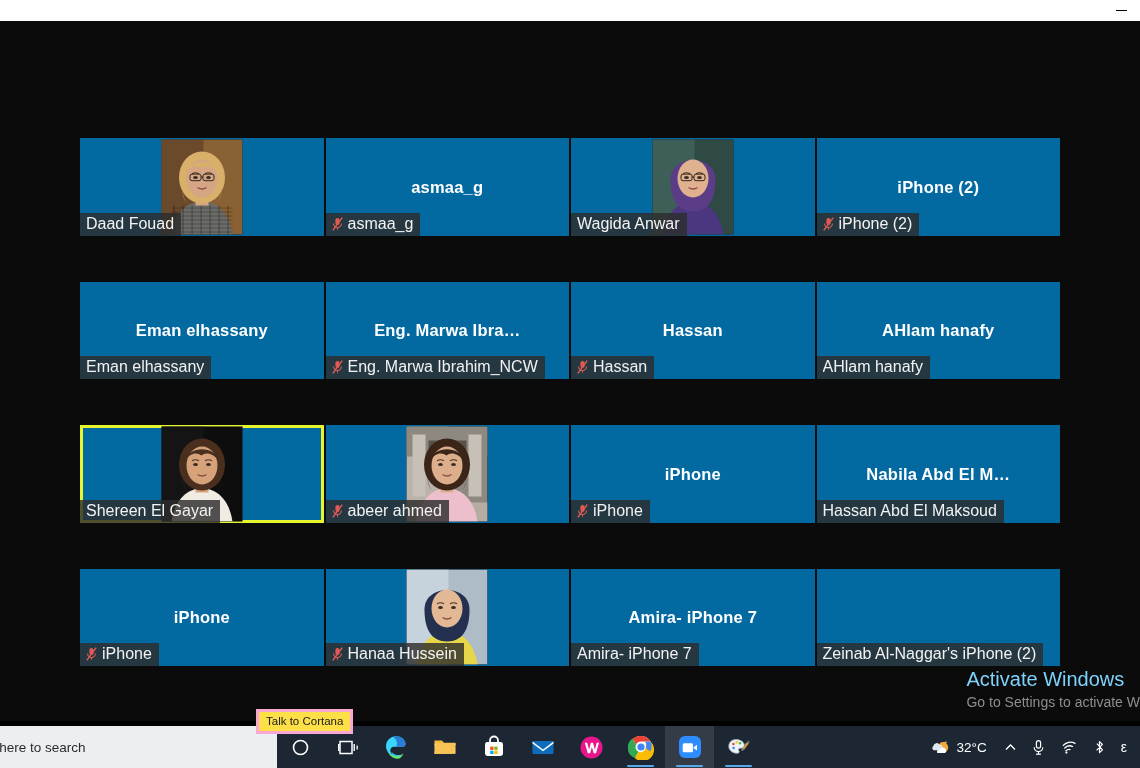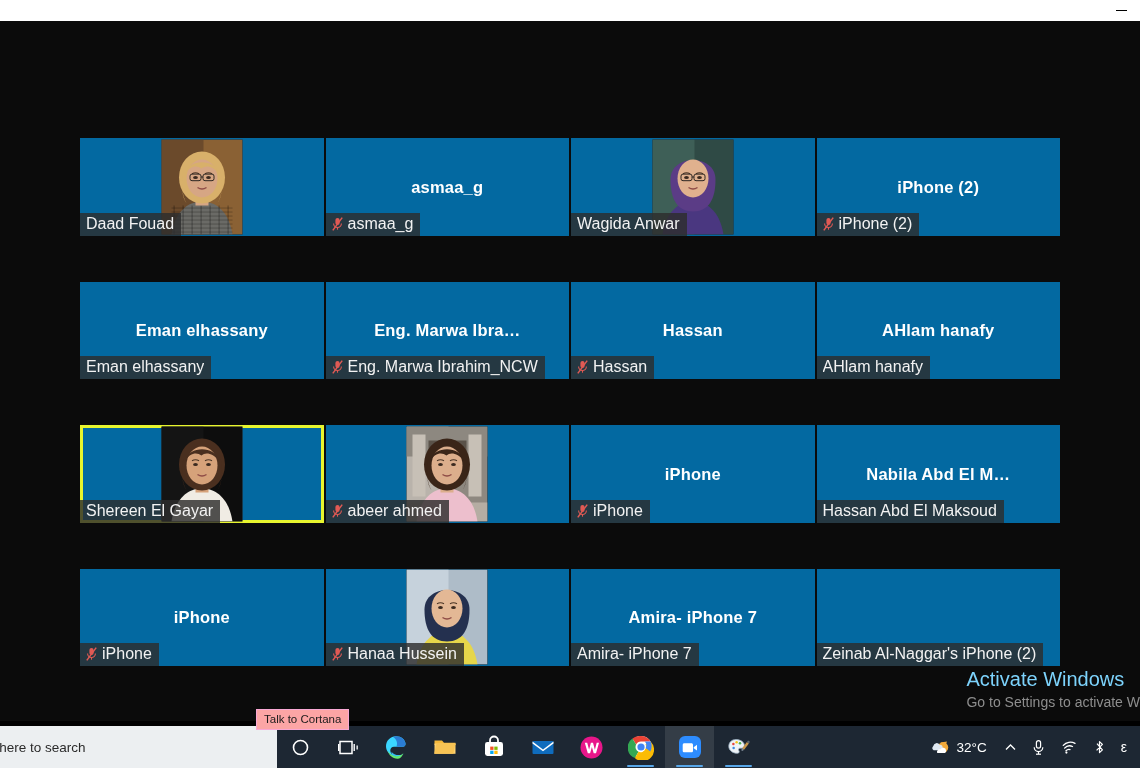--- a/index.html
+++ b/index.html
@@ -132,22 +132,22 @@
     color: #8e8e8e;
     font-size: 14px;
     line-height: 20px;
     white-space: nowrap;
   }
 
   
   #cortana-tooltip {
     position: absolute;
     left: 256px; top: 709px;
-    background: #fca5a5;
-    border: 1px solid #f9a8d4;
+    background: #fde047;
+    border: 3px solid #f9a8d4;
     color: #1b1b1b;
     font-size: 11.5px;
     padding: 3px 7px 4px 7px;
     white-space: nowrap;
     z-index: 40;
   }
 
   
   #taskbar {
     position: absolute;

